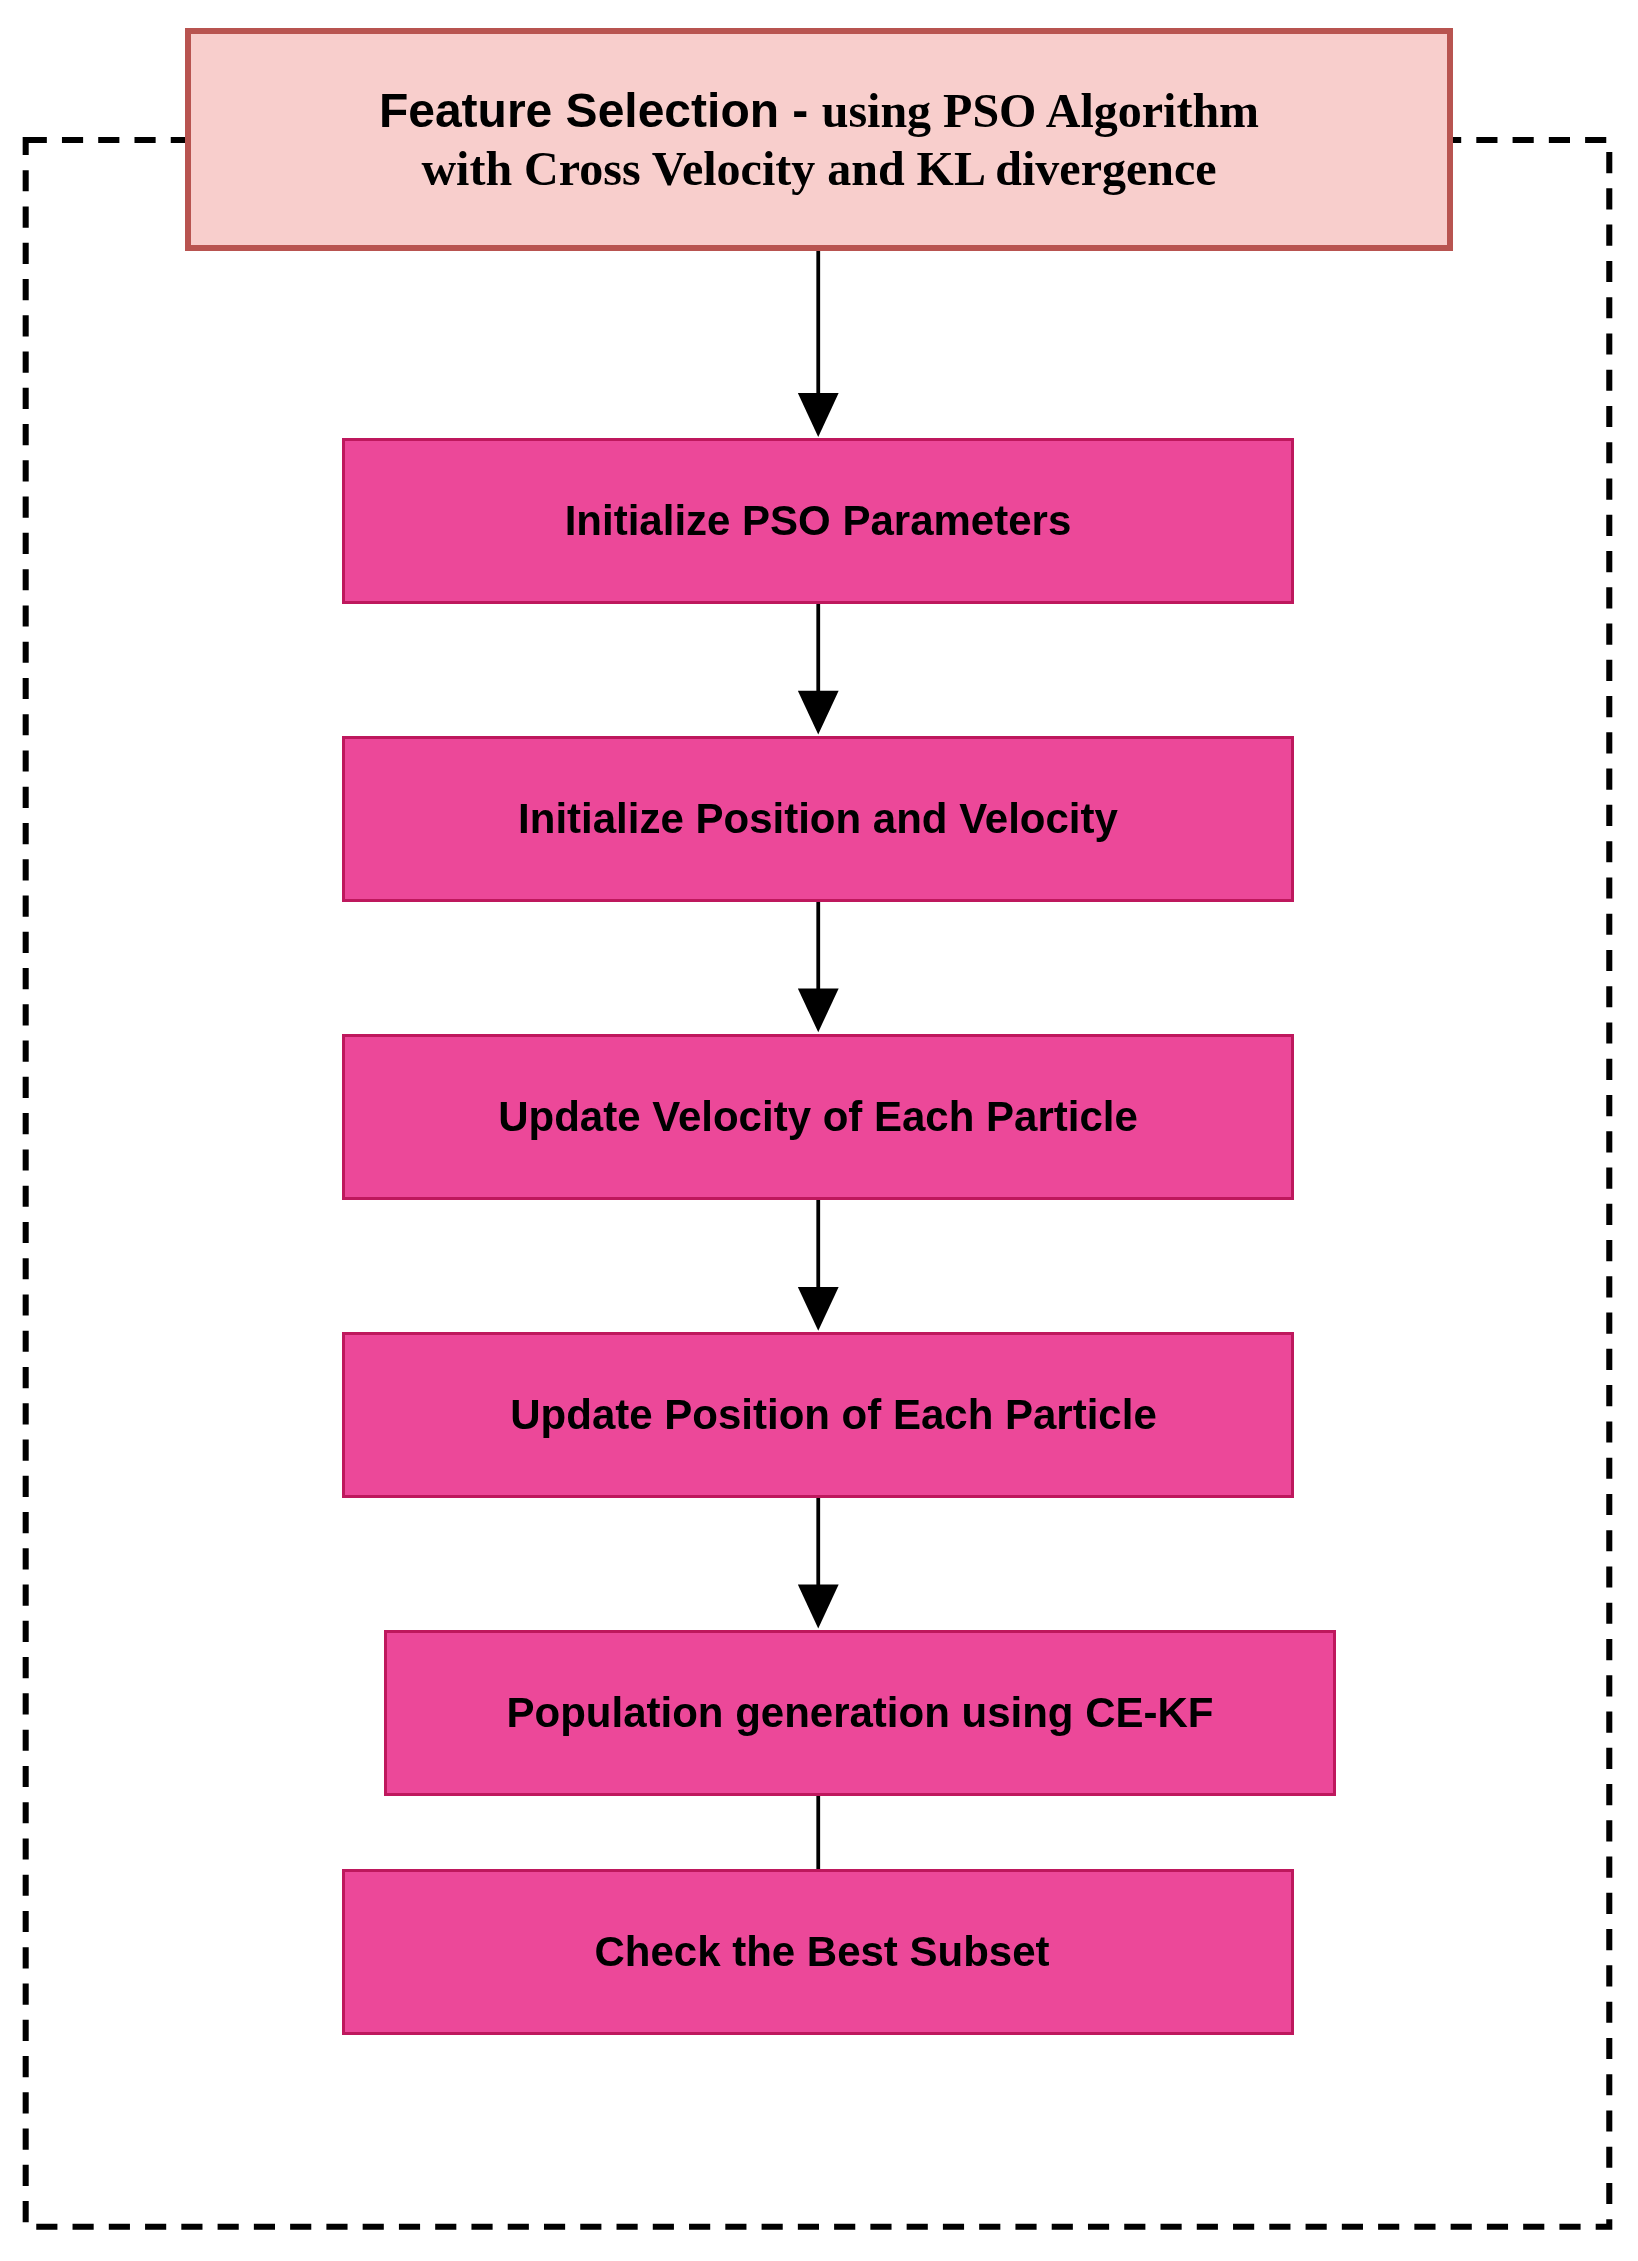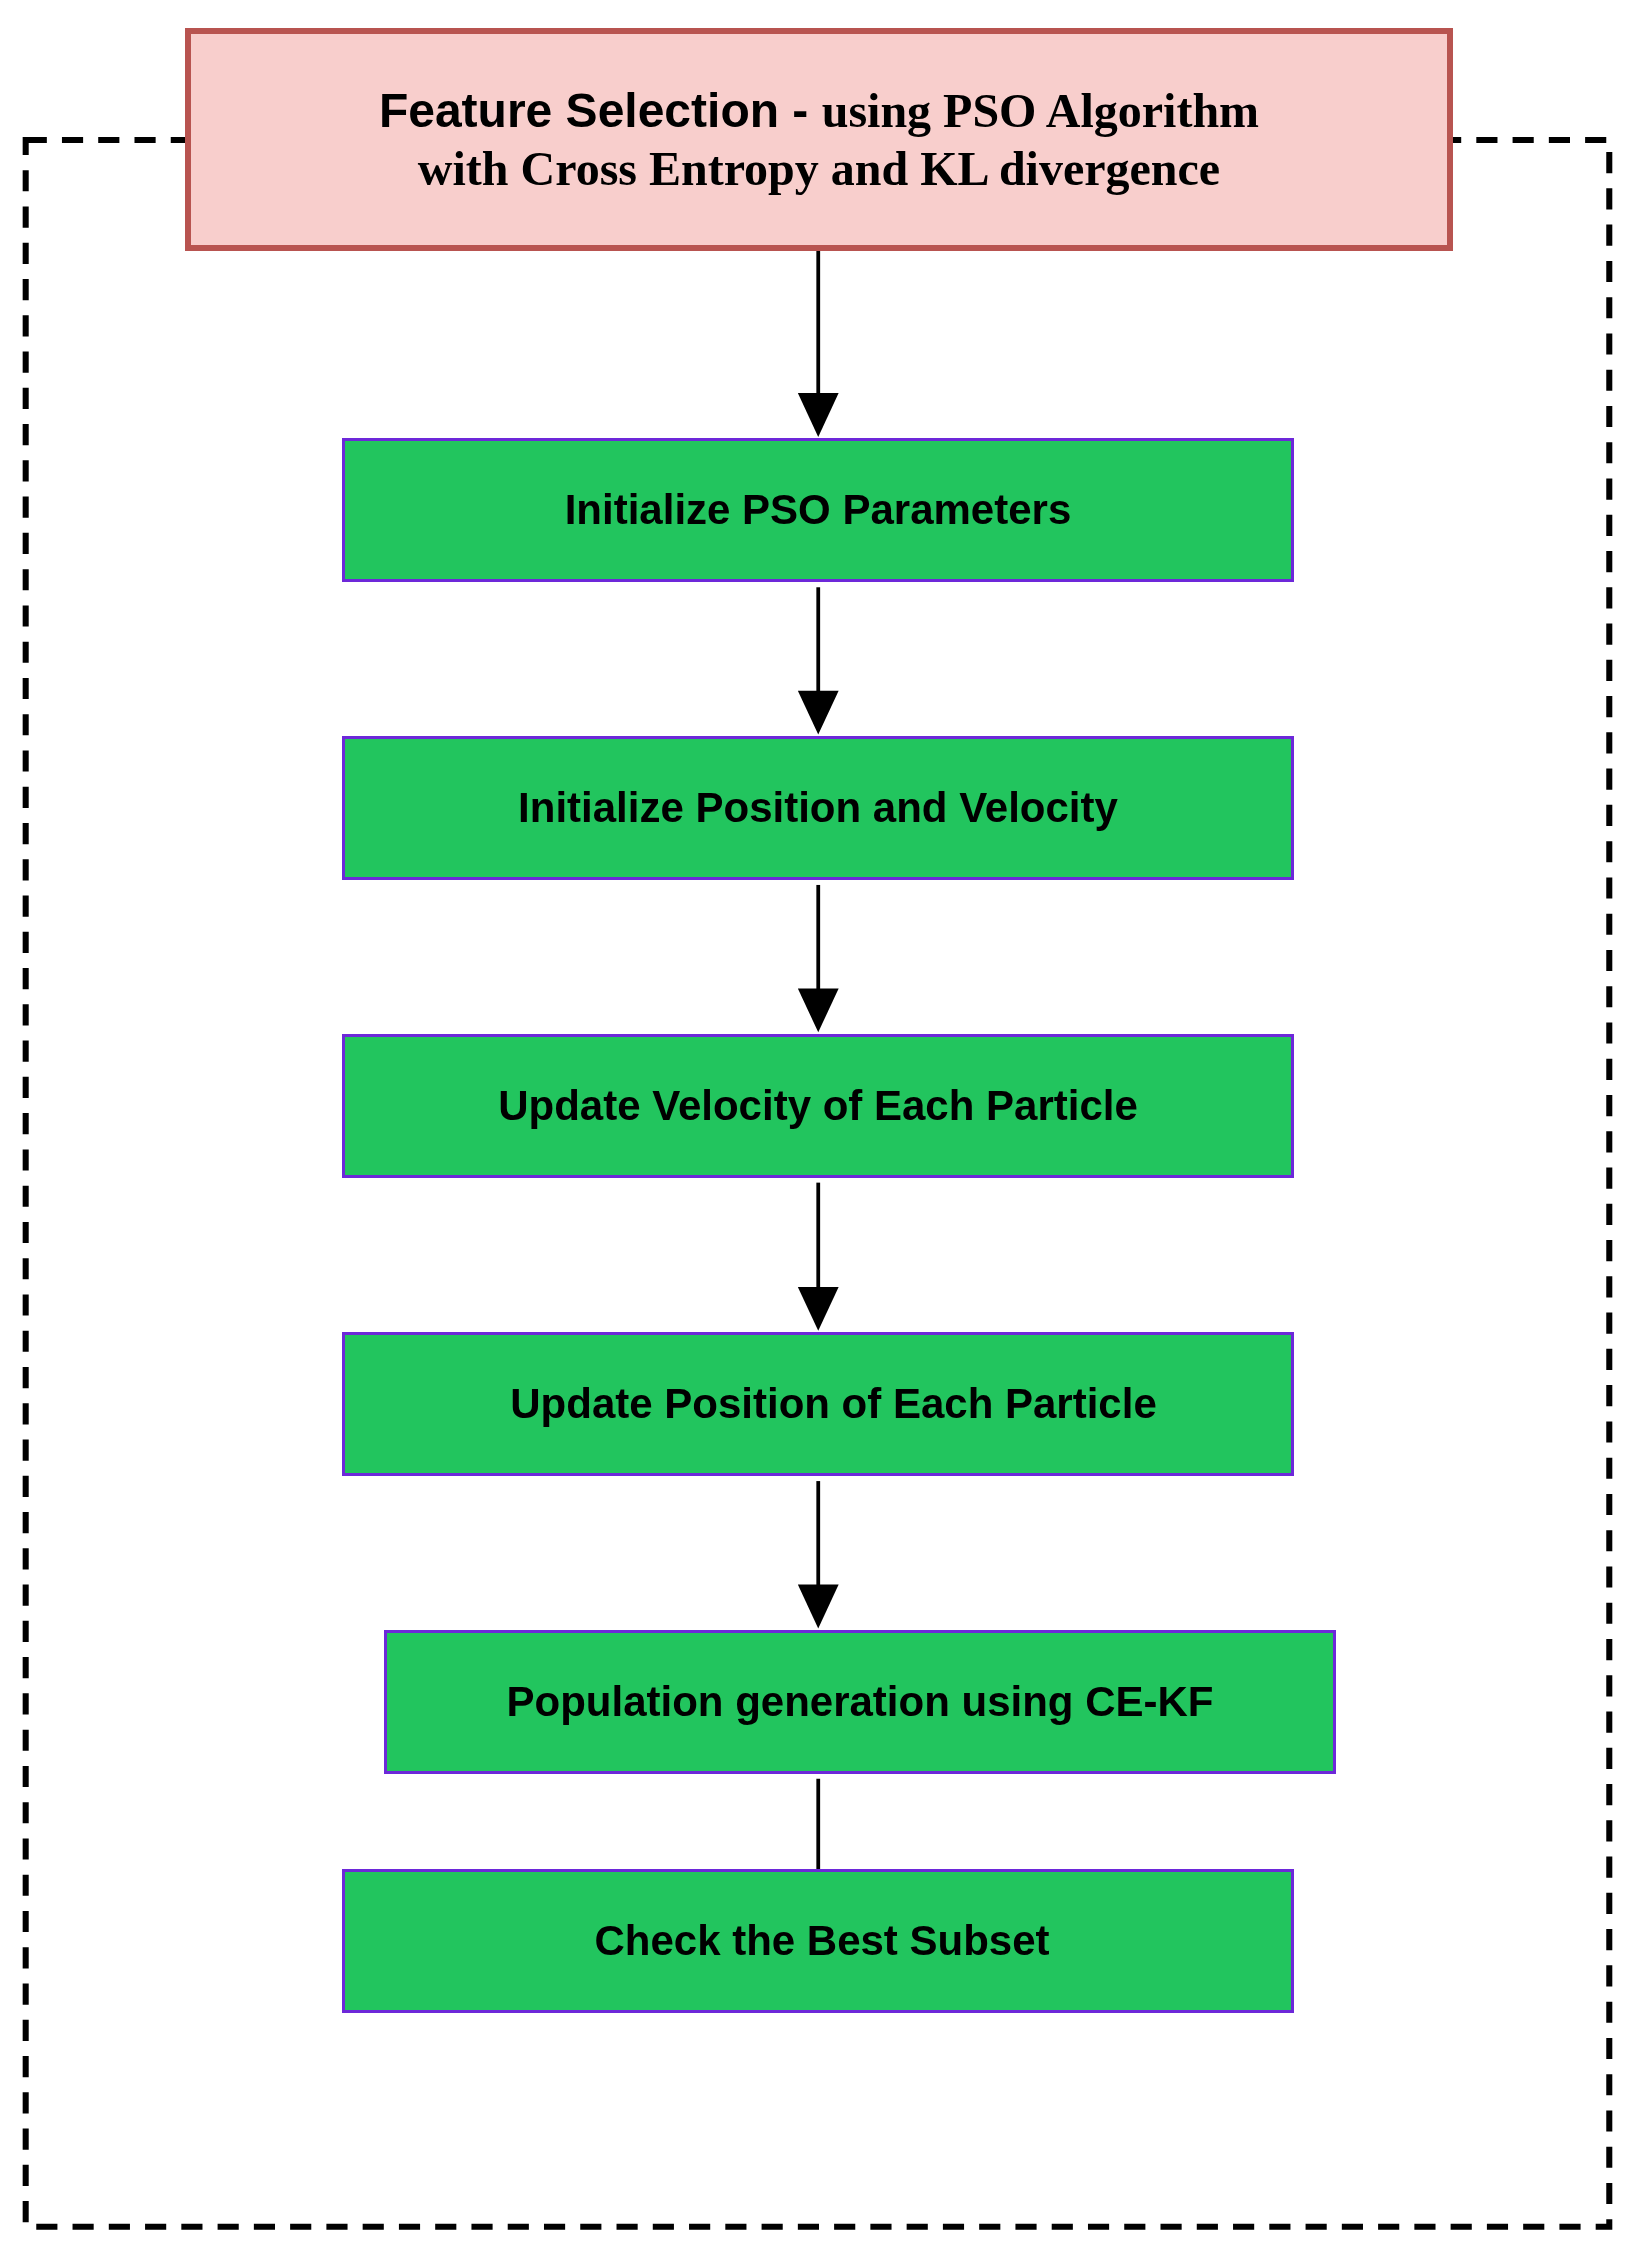--- a/index.html
+++ b/index.html
@@ -70,23 +70,23 @@
   }
 
   .t-serif {
     font-family: "Liberation Serif", serif;
     font-weight: bold;
   }
 
   .step {
     left: 342px;
     width: 952px;
-    height: 144px;
-    background: #22c55e;
-    border: 3px solid #6d28d9;
+    height: 166px;
+    background: #ec4899;
+    border: 3px solid #be185d;
     font-size: 42px;
     font-weight: bold;
     z-index: 2;
   }
 
   .step-1 { top: 438px; }
   .step-2 { top: 736px; }
   .step-3 { top: 1034px; }
   .step-4 { top: 1332px; padding-left: 31px; }
   .step-5 { top: 1630px; margin-left: 42px; }
@@ -130,21 +130,21 @@
       <line class="arrow-line" x1="1083" y1="2354" x2="1083" y2="2499"></line>
       <polygon class="arrow-head" points="1083,2549 1056,2491 1110,2491"></polygon>
     </g>
   </svg>
 
   <div class="node title-node">
     <div class="title-line">
       <span class="t-sans">Feature Selection -</span>
       <span class="t-serif">using PSO Algorithm</span>
     </div>
-    <div class="title-line t-serif">with Cross Entropy and KL divergence</div>
+    <div class="title-line t-serif">with Cross Velocity and KL divergence</div>
   </div>
 
   <div class="node step step-1">
     <span class="step-label">Initialize PSO Parameters</span>
   </div>
 
   <div class="node step step-2">
     <span class="step-label">Initialize Position and Velocity</span>
   </div>
 

